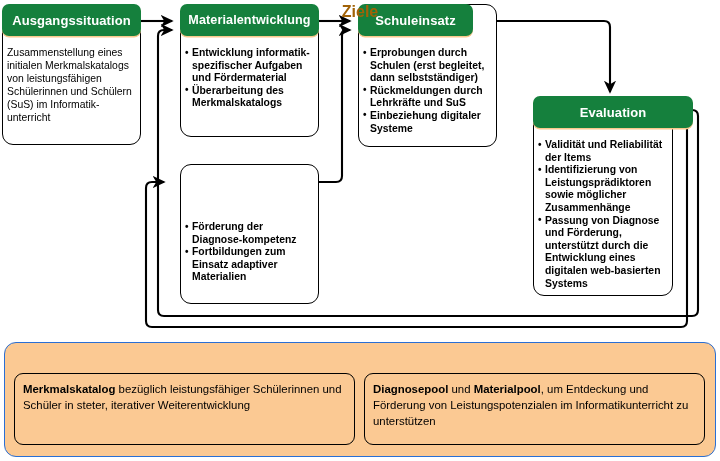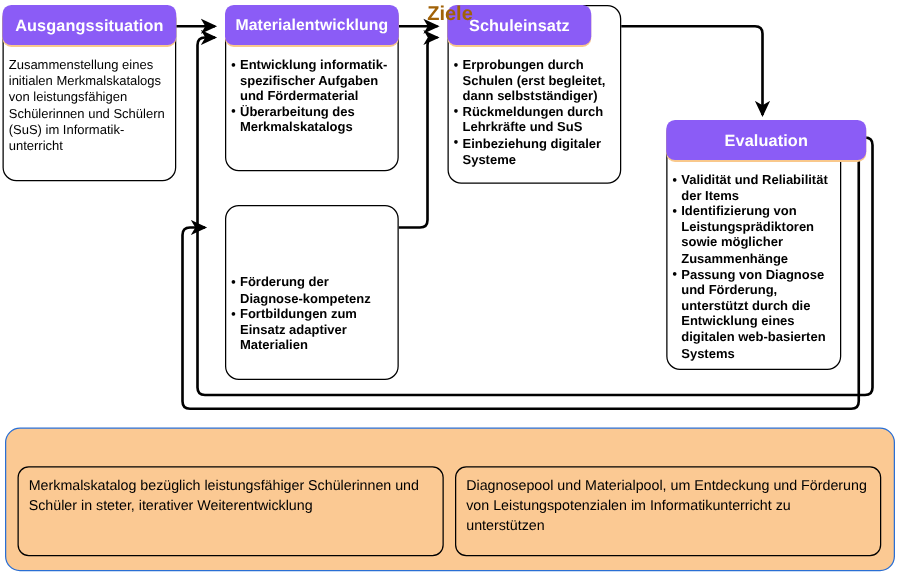--- a/index.html
+++ b/index.html
@@ -21,21 +21,21 @@
     z-index:3;
     box-sizing:border-box;
     background:#ffffff;
     border:1.4px solid #000000;
     border-radius:11px;
   }
   .phead{
     position:absolute;
     z-index:4;
     box-sizing:border-box;
-    background:#8b5cf6;
+    background:#15803d;
     border-radius:7px;
     color:#ffffff;
     font-weight:bold;
     display:flex;align-items:center;justify-content:center;
     text-align:center;
     letter-spacing:.1px;
     box-shadow:0 1.5px 0 0 #f9c88c;
   }
   .pbody{
     position:absolute;
@@ -79,21 +79,21 @@
     box-sizing:border-box;
     background:#fbc993;
     border:1.4px solid #000;
     border-radius:9px;
     padding:7px 8px 6px 8px;
     font-size:11.4px;
     line-height:16px;
     color:#000;
     z-index:4;
   }
-  .zcard b{font-weight:normal;text-align:right;}
+  .zcard b{font-weight:bold;text-align:right;}
 </style>
 </head>
 <body>
 
 <div id="stage">
 
   <svg id="wires" viewBox="0 0 720 461">
     <defs>
       <marker id="ah" markerWidth="7" markerHeight="7" refX="5.4" refY="3.1" orient="auto" markerUnits="strokeWidth">
         <path d="M0,0.2 L6.2,3.1 L0,6.0 L1.7,3.1 Z" fill="#000"></path>

